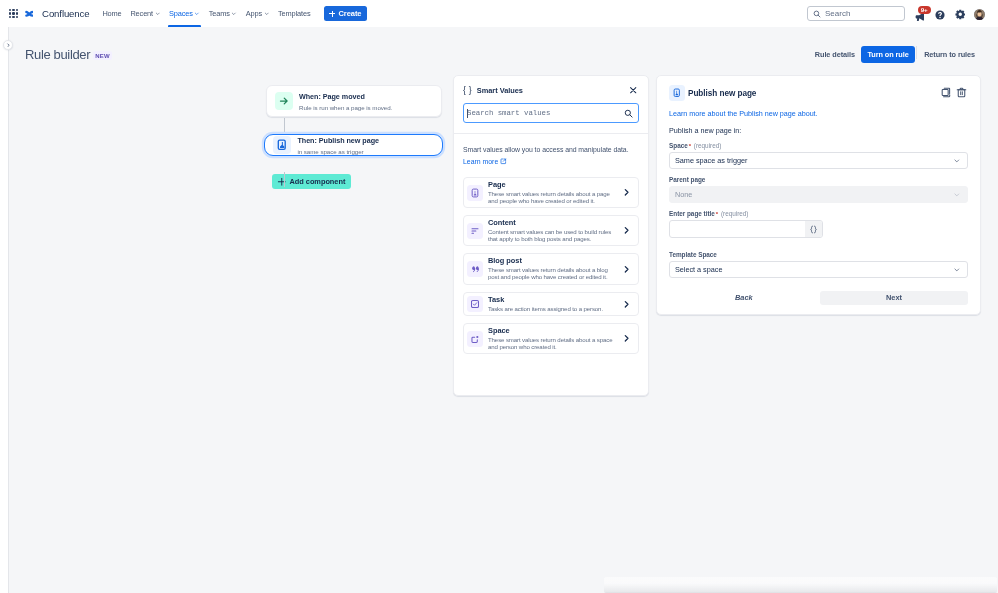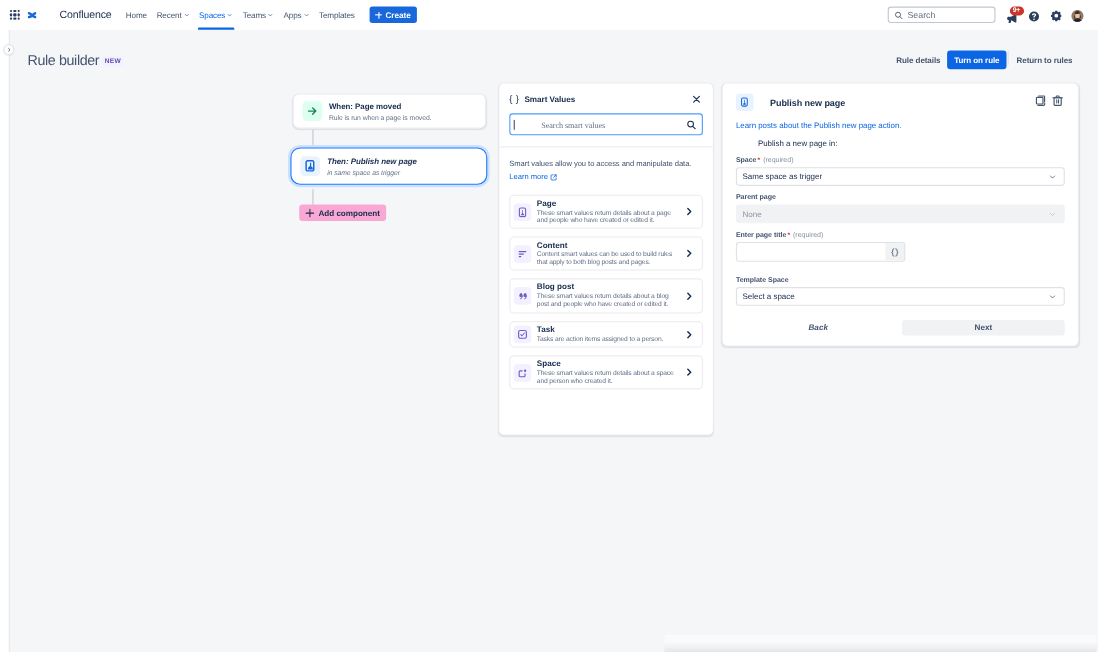--- a/index.html
+++ b/index.html
@@ -12,21 +12,21 @@
     -webkit-font-smoothing: antialiased;
   }
 
   
   .topnav{
     height:27px; background:#fff; display:flex; align-items:center;
     position:relative; z-index:30; padding:0 6px 0 7px;
   }
   .grid-icon{ width:9px;height:9px; display:grid; grid-template-columns:repeat(3,1fr); gap:1.2px; margin-left:2px; }
   .grid-icon i{ width:2.2px;height:2.2px;border-radius:50%;background:#2C3E5D; display:block; }
-  .brand{ display:flex;align-items:center; gap:21px; margin-left:6.5px; }
+  .brand{ display:flex;align-items:center; gap:9px; margin-left:6.5px; }
   .brand-name{ font-size:9.6px; font-weight:400; letter-spacing:-0.12px; color:#172B4D; }
   .nav-items{ display:flex; align-items:center; height:27px; margin-left:8.5px; }
   .nav-item{ display:flex;align-items:center; gap:1.6px; padding:0 4.45px; height:27px; font-size:7.4px; color:#44546F; font-weight:500; position:relative; letter-spacing:-0.14px;}
   .nav-item.active{ color:#0C66E4; }
   .nav-item.active:after{ content:''; position:absolute; left:3px; right:3px; bottom:0px; height:2.2px; background:#0C66E4; border-radius:1px 1px 0 0; }
   .caret{ width:5.5px;height:5.5px; margin-top:1px; display:block;}
   .create-btn{ background:#1868DB; color:#fff; height:15px; border-radius:2.5px; display:flex;align-items:center; gap:3px; padding:0 5.5px; font-size:7.5px;font-weight:600; margin-left:9px; letter-spacing:-0.05px;}
   .create-plus{ position:relative; width:6px;height:6px; }
   .create-plus:before,.create-plus:after{ content:''; position:absolute; background:#fff; }
   .create-plus:before{ left:0;top:2.5px;width:6px;height:1.2px; }
@@ -50,57 +50,57 @@
   .new-badge{ font-size:6px; font-weight:700; color:#5E4DB2; letter-spacing:0.3px; margin-left:3px; margin-top:3px; background:#F3F0FF; border-radius:2.5px; padding:1.5px 2px;}
   .header-actions{ margin-left:auto; display:flex; align-items:flex-start; gap:0; }
   .hdr-btn{ font-size:7.3px; font-weight:600; color:#44546F; padding:4px 6px; border-radius:3px; letter-spacing:-0.07px;}
   .hdr-btn.primary{ background:#0C66E4; color:#fff; padding:4px 6.5px; }
   .hdr-divider{ width:1px; height:13px; background:#DFE1E6; margin:0 1px; }
 
   
   .canvas{ position:fixed; left:0; top:0; right:0; bottom:0; }
   .chain{ position:fixed; left:266px; top:85px; width:176px; }
   .chain-card{ background:#fff; border:1px solid #ebecf0; border-radius:6px; box-shadow:0 1px 1px rgba(9,30,66,0.10); display:flex; align-items:center; gap:6.5px; padding:7px 8px; position:relative; z-index:2; height:32px;}
-  .chain-card.selected{ border:1.5px solid #1D7AFC; border-radius:9px; box-shadow:0 0 0 2.2px #CCE0FF; height:34px; margin-left:-1.6px; width:179px;font-style:italic;}
+  .chain-card.selected{ border:1.5px solid #1D7AFC; border-radius:9px; box-shadow:0 0 0 2.2px #CCE0FF; height:22px; margin-left:-1.6px; width:179px;}
   .chain-icon{ width:17.5px;height:17.5px; border-radius:4px; display:flex;align-items:center;justify-content:center; flex:0 0 auto;}
   .chain-icon.green{ background:#DCFFF1; }
   .chain-icon.blue{ background:#E9F2FF; }
   .chain-title{ font-size:7.2px; font-weight:600; color:#172B4D; line-height:10px; letter-spacing:-0.03px; margin-top:2px;}
   .chain-sub{ font-size:6.2px; color:#626F86; line-height:8px; margin-top:2px; letter-spacing:-0.05px; white-space:nowrap;}
   .connector{ position:absolute; left:17.5px; width:1px; background:#C1C7D0; z-index:1;}
-  .add-comp{ display:inline-flex; align-items:center; gap:3px; background:#f9a8d4; border-radius:3px; padding:3px 5.5px; font-size:7.4px; font-weight:600; color:#172B4D; margin-left:5.5px; margin-top:18px; letter-spacing:-0.03px; height:15px;}
+  .add-comp{ display:inline-flex; align-items:center; gap:3px; background:#5eead4; border-radius:3px; padding:3px 5.5px; font-size:7.4px; font-weight:600; color:#172B4D; margin-left:5.5px; margin-top:18px; letter-spacing:-0.03px; height:15px;}
 
   
   .sv-panel{ position:fixed; left:453px; top:75px; width:196px; height:321px; background:#fff; border:1px solid #ebecf0; border-radius:5px; box-shadow:0 1px 1px rgba(9,30,66,0.10); overflow:hidden;}
   .sv-head{ padding:9px 9px 10px 9px; border-bottom:1px solid #ebecf0;}
   .sv-title-row{ display:flex; align-items:center; gap:4.5px; }
   .sv-title{ font-size:7.4px; font-weight:700; color:#172B4D; letter-spacing:-0.02px;}
   .sv-close{ margin-left:auto; width:11px;height:11px; display:flex;align-items:center;justify-content:center;}
   .sv-search{ margin-top:7px; height:20px; border:1.2px solid #4C9AFF; border-radius:3px; display:flex; align-items:center; padding:0 5px 0 3px; position:relative;}
-  .sv-search input{ border:0; outline:0; flex:1; font-size:7.4px; font-family:Liberation Serif, serif; color:#172B4D; background:transparent; letter-spacing:-0.05px;padding-left:25px;}
+  .sv-search input{ border:0; outline:0; flex:1; font-size:7.4px; font-family:Liberation Mono, monospace; color:#172B4D; background:transparent; letter-spacing:-0.05px;}
   .sv-search input::placeholder{ color:#626F86; }
   .caret-bar{ position:absolute; left:3.2px; top:4.5px; width:0.8px; height:9px; background:#42526E; }
   .sv-body{ padding:11px 9px 0 9px; }
   .sv-desc{ font-size:6.9px; color:#42526E; line-height:9px; letter-spacing:-0.05px; white-space:nowrap;}
   .sv-learn{ font-size:6.9px; color:#0C66E4; display:inline-flex; align-items:center; gap:2px; margin-top:1px;}
   .sv-list{ margin-top:11px; padding-bottom:0; }
   .sv-item{ border:1px solid #ebecf0; border-radius:4px; display:flex; align-items:center; gap:5px; padding:3px 5px 3px 3px; margin-bottom:7px; background:#fff; min-height:24px;}
   .sv-icon{ width:16px;height:16px; border-radius:3.5px; background:#F3F0FF; display:flex;align-items:center;justify-content:center; flex:0 0 auto;}
   .sv-name{ font-size:7.4px; font-weight:600; color:#172B4D; line-height:8.5px; letter-spacing:-0.02px;}
   .sv-sub{ font-size:6.1px; color:#626F86; line-height:6.6px; margin-top:1.5px; width:125px; letter-spacing:-0.12px;}
   .sv-chev{ margin-left:auto; flex:0 0 auto; margin-right:2px;}
 
   
   .ap{ position:fixed; left:656px; top:75px; width:325px; background:#fff; border:1px solid #ebecf0; border-radius:5px; box-shadow:0 1px 1px rgba(9,30,66,0.10); padding:9px 12px 9px 12px; }
-  .ap-head{ display:flex; align-items:center; gap:15px; }
+  .ap-head{ display:flex; align-items:center; gap:3px; }
   .ap-icon{ width:16px;height:16px; border-radius:3.5px; background:#E9F2FF; display:flex;align-items:center;justify-content:center;}
   .ap-title{ font-size:8.2px; font-weight:700; color:#172B4D; letter-spacing:-0.05px;}
   .ap-head-actions{ margin-left:auto; display:flex; align-items:center; gap:4px; margin-right:1px;}
   .ap-link{ font-size:7.2px; color:#0C66E4; margin-top:8px; display:block; letter-spacing:-0.02px;}
-  .ap-intro{ font-size:7.2px; color:#172B4D; margin-top:8px;margin-left:20px; }
+  .ap-intro{ font-size:7.2px; color:#172B4D; margin-top:8px; }
   .fld-label{ font-size:6.4px; font-weight:700; color:#44546F; margin-top:7px; margin-bottom:3px; letter-spacing:-0.02px;}
   .req-star{ color:#C9372C; font-weight:700; margin-left:1px; font-size:6px;}
   .req-tag{ color:#8590A2; font-weight:400; margin-left:1px;}
   .select{ height:17px; border:1px solid #DFE1E6; border-radius:3px; background:#fff; display:flex;align-items:center; padding:0 5px; font-size:7.3px; color:#172B4D; letter-spacing:-0.03px;}
   .select.disabled{ background:#F1F2F4; border-color:#F1F2F4; color:#8993A4; }
   .select .chev{ margin-left:auto; display:block; margin-right:1px;}
   .input-sm{ height:18px; width:154px; border:1px solid #DFE1E6; border-radius:3px; background:#fff; display:flex;align-items:center; overflow:hidden;}
   .input-sm .field{ flex:1; height:100%; }
   .input-sm .sv-btn{ width:17px; height:100%; background:#F1F2F4; display:flex;align-items:center;justify-content:center; font-size:7.4px; font-weight:700; color:#44546F; letter-spacing:0px;}
   .row2{ display:flex; gap:8.5px; margin-top:6px;}
@@ -405,21 +405,21 @@
             <span>
               <svg width="11" height="11" viewBox="0 0 24 24">
                 <path d="M2.6 6.2h18.8" stroke="#44546F" stroke-width="2.3" stroke-linecap="round"></path>
                 <path d="M9.1 6.2V4.1a1.4 1.4 0 0 1 1.4-1.4h3a1.4 1.4 0 0 1 1.4 1.4v2.1" fill="none" stroke="#44546F" stroke-width="2.3" stroke-linejoin="round"></path>
                 <path d="M4.9 6.2h14.2v13.6a1.6 1.6 0 0 1-1.6 1.6H6.5a1.6 1.6 0 0 1-1.6-1.6z" fill="none" stroke="#44546F" stroke-width="2.3" stroke-linejoin="round"></path>
                 <path d="M10.2 10.4v6.4M13.8 10.4v6.4" stroke="#44546F" stroke-width="2.1" stroke-linecap="round"></path>
               </svg>
             </span>
           </div>
         </div>
-        <a class="ap-link">Learn posts about the Publish new page action.</a>
+        <a class="ap-link">Learn more about the Publish new page about.</a>
         <div class="ap-intro">Publish a new page in:</div>
 
         <div class="fld-label">
           <span>Space</span><span class="req-star">*</span>
           <span class="req-tag">(required)</span>
         </div>
         <div class="select">
           <span>Same space as trigger</span>
           <svg class="chev" width="7.6" height="7.6" viewBox="0 0 24 24">
             <path d="M6 9.5 L12 15.5 L18 9.5" fill="none" stroke="#44546F" stroke-width="2.2" stroke-linecap="round" stroke-linejoin="round"></path>

